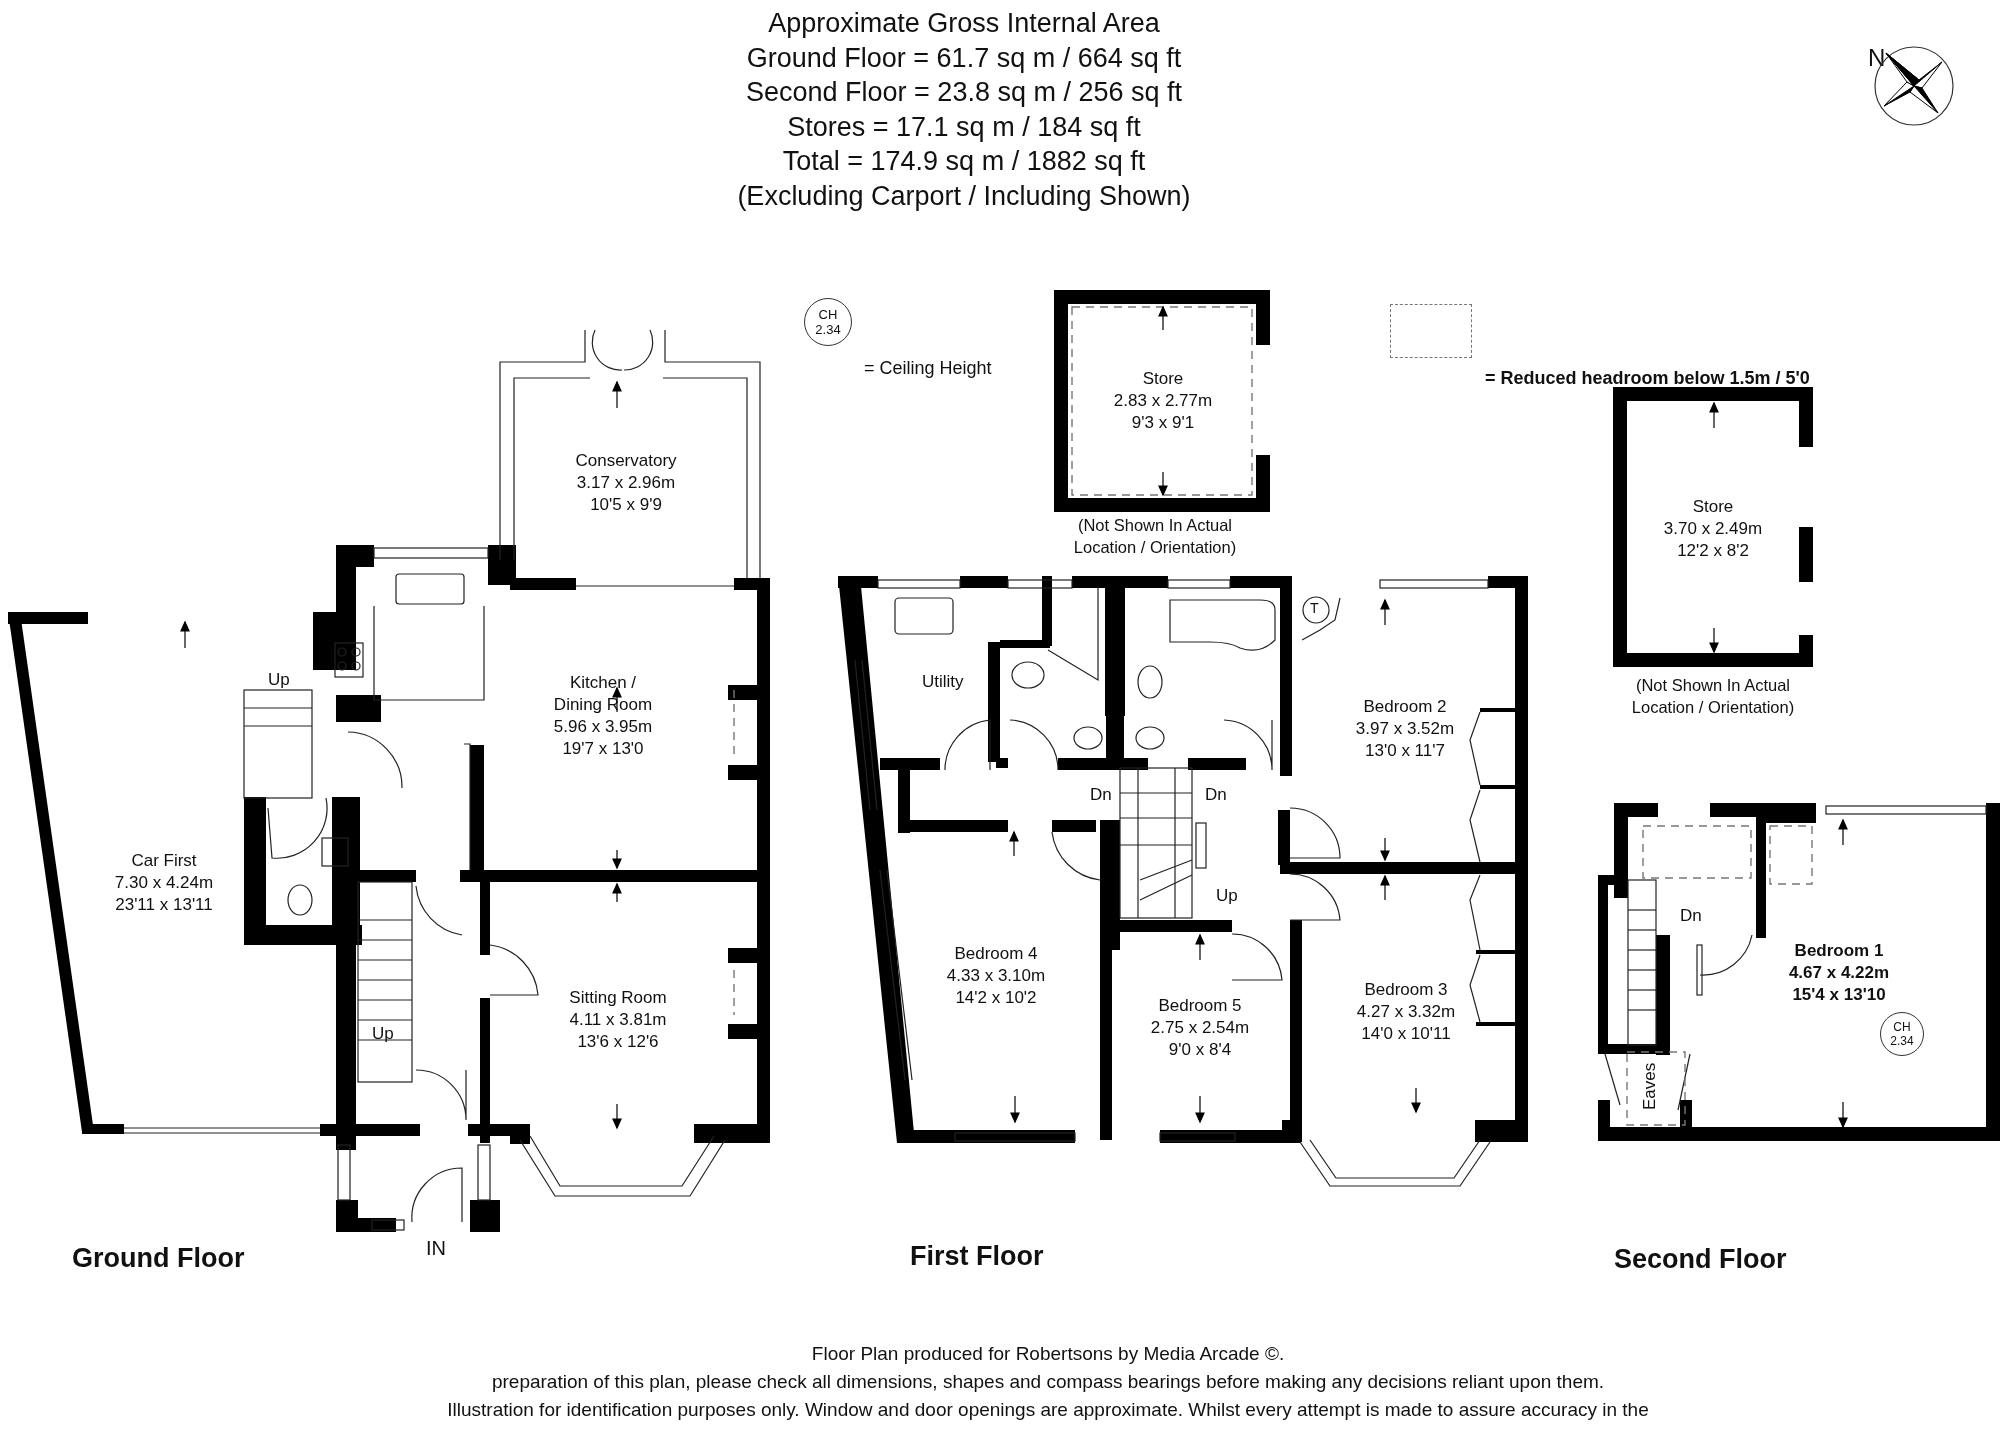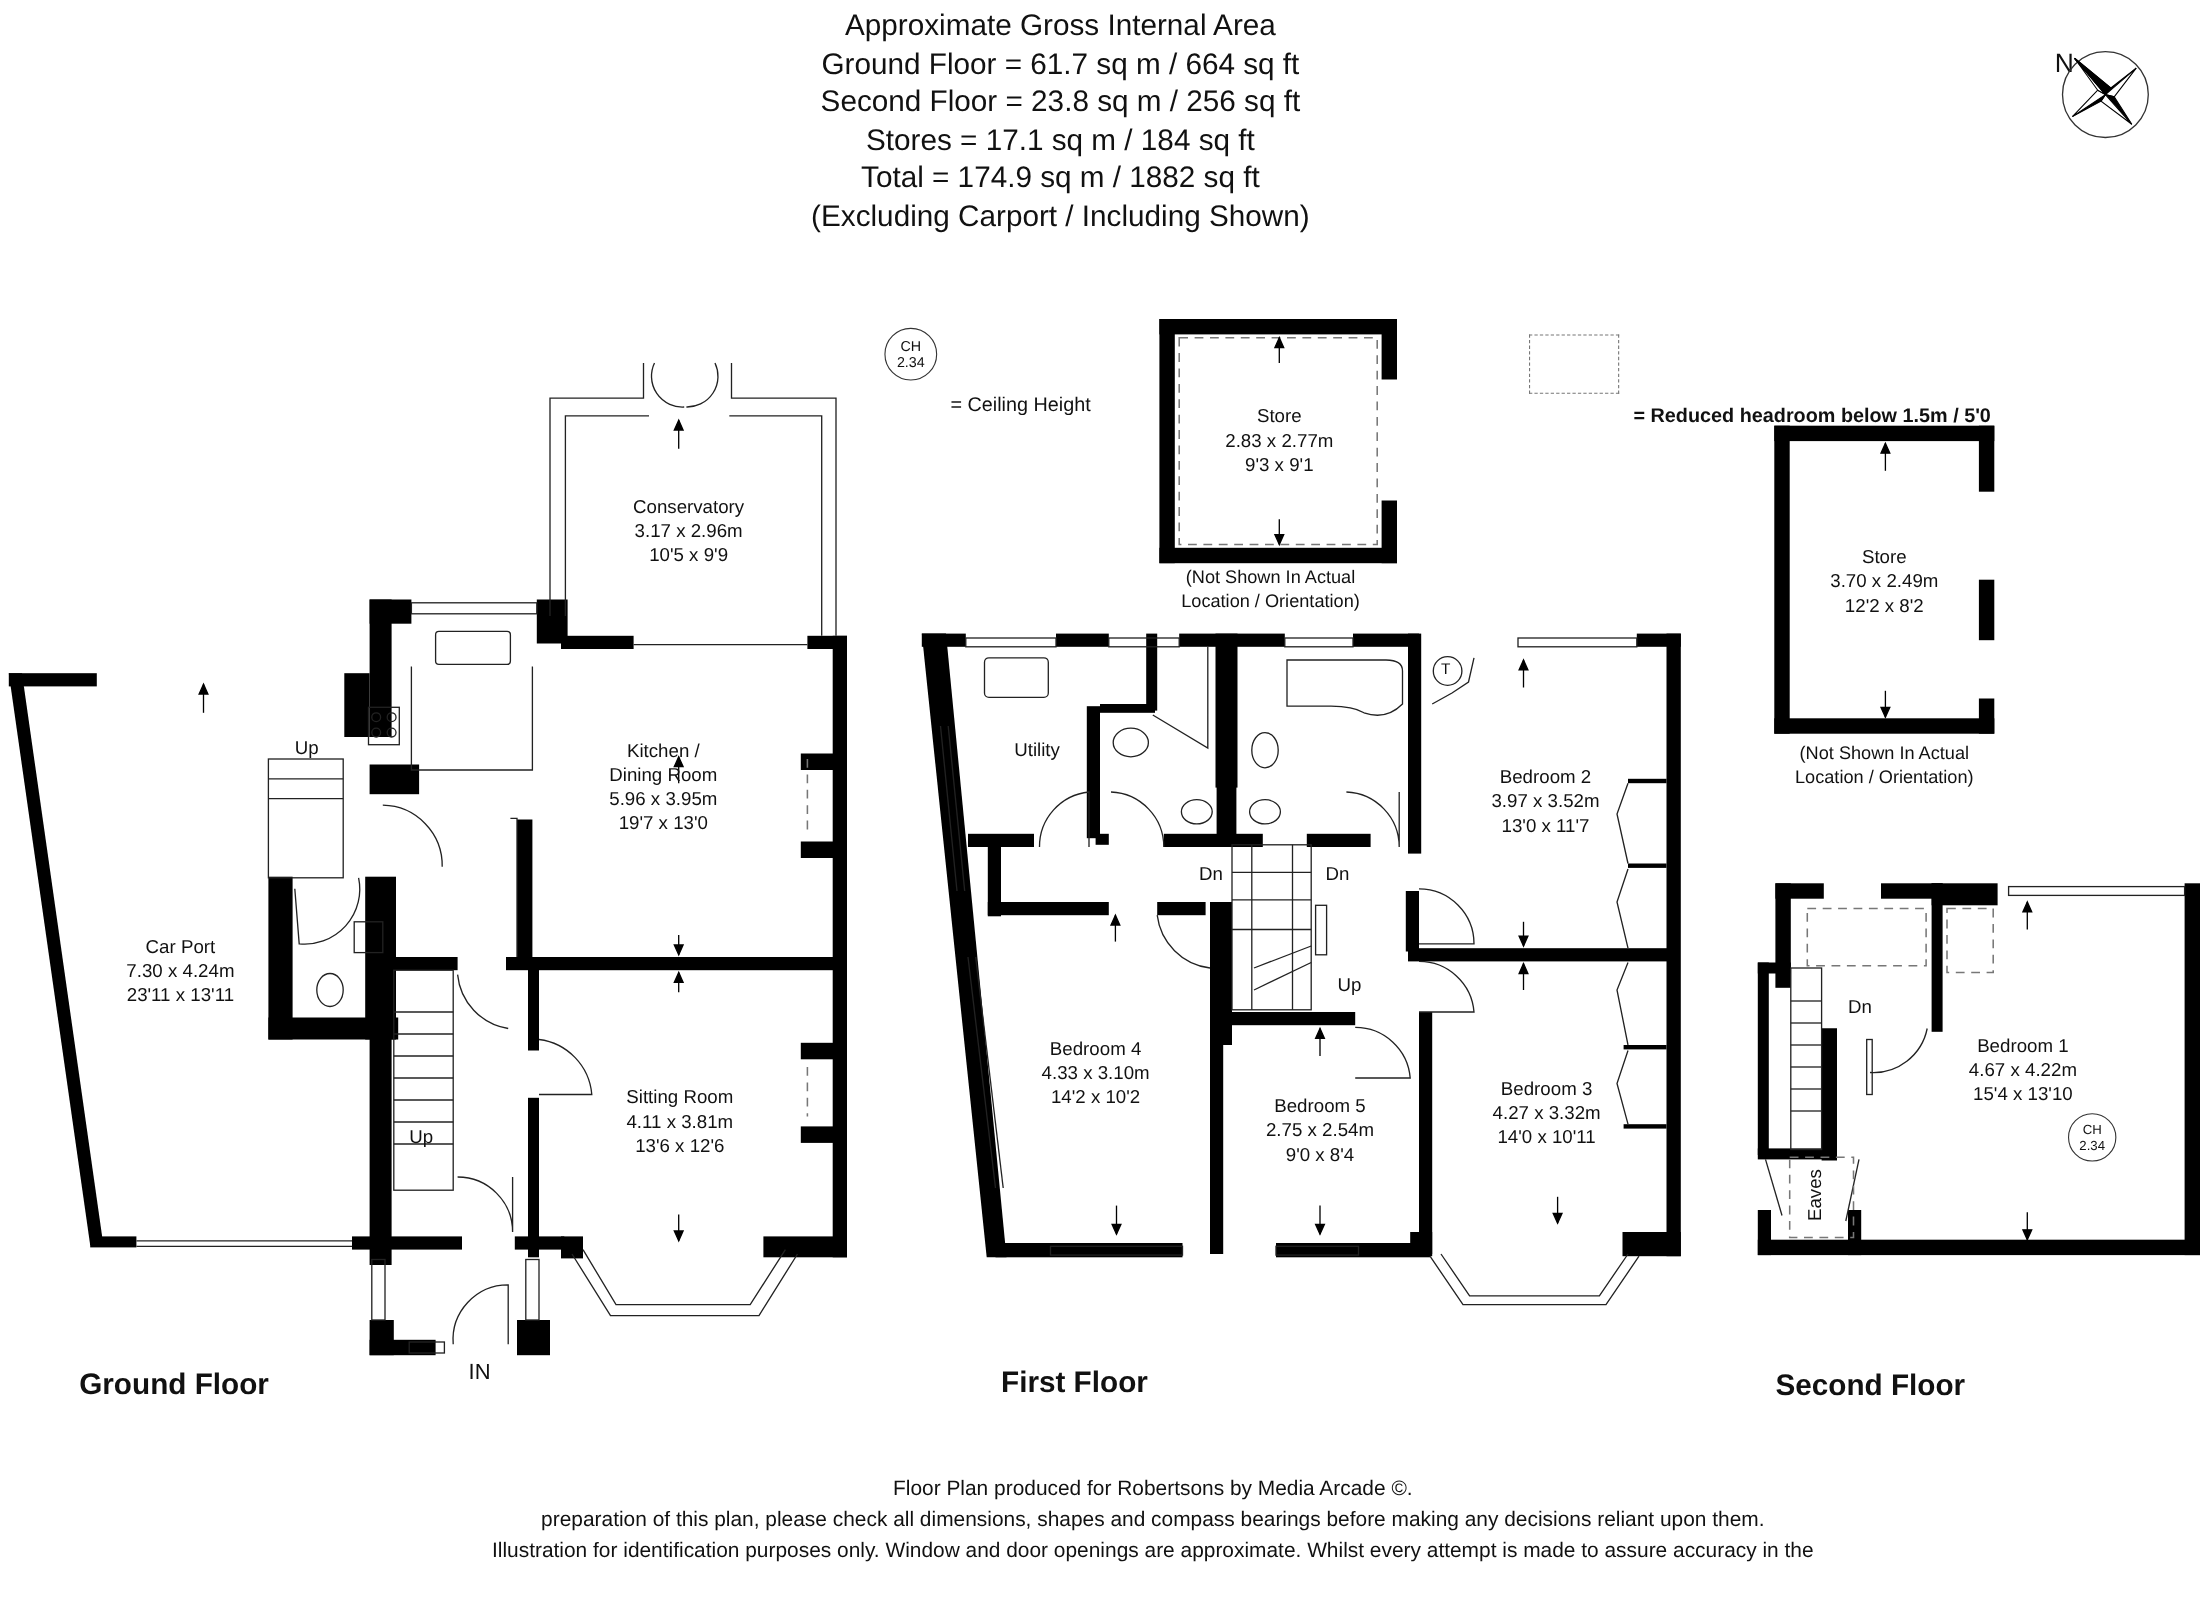--- a/index.html
+++ b/index.html
@@ -364,21 +364,21 @@
   <div>3.17 x 2.96m</div>
   <div>10'5 x 9'9</div>
 </div>
 <div class="room-label" style="left:603px; top:672px;">
   <div>Kitchen /</div>
   <div>Dining Room</div>
   <div>5.96 x 3.95m</div>
   <div>19'7 x 13'0</div>
 </div>
 <div class="room-label" style="left:164px; top:850px;">
-  <div>Car Port</div>
+  <div>Car First</div>
   <div>7.30 x 4.24m</div>
   <div>23'11 x 13'11</div>
 </div>
 <div class="room-label" style="left:618px; top:987px;">
   <div>Sitting Room</div>
   <div>4.11 x 3.81m</div>
   <div>13'6 x 12'6</div>
 </div>
 <div class="small" style="left:268px; top:670px;">Up</div>
 <div class="small" style="left:372px; top:1024px;">Up</div>
@@ -405,21 +405,21 @@
   <div>Bedroom 3</div>
   <div>4.27 x 3.32m</div>
   <div>14'0 x 10'11</div>
 </div>
 <div class="small" style="left:1090px; top:785px;">Dn</div>
 <div class="small" style="left:1205px; top:785px;">Dn</div>
 <div class="small" style="left:1216px; top:886px;">Up</div>
 <div class="small" style="left:1310px; top:600px; font-size:14px;">T</div>
 <div class="floor-title" style="left:910px; top:1241px;">First Floor</div>
 
-<div class="room-label" style="left:1839px; top:940px;">
+<div class="room-label" style="left:1839px; top:940px;font-weight:bold;">
   <div>Bedroom 1</div>
   <div>4.67 x 4.22m</div>
   <div>15'4 x 13'10</div>
 </div>
 <div class="small" style="left:1680px; top:906px;">Dn</div>
 <div class="small" style="left:1640px; top:1110px; transform:rotate(-90deg); transform-origin:left top;">Eaves</div>
 <div class="ch-badge" style="left:1880px; top:1012px;">
   <div>CH</div>
   <div>2.34</div>
 </div>

